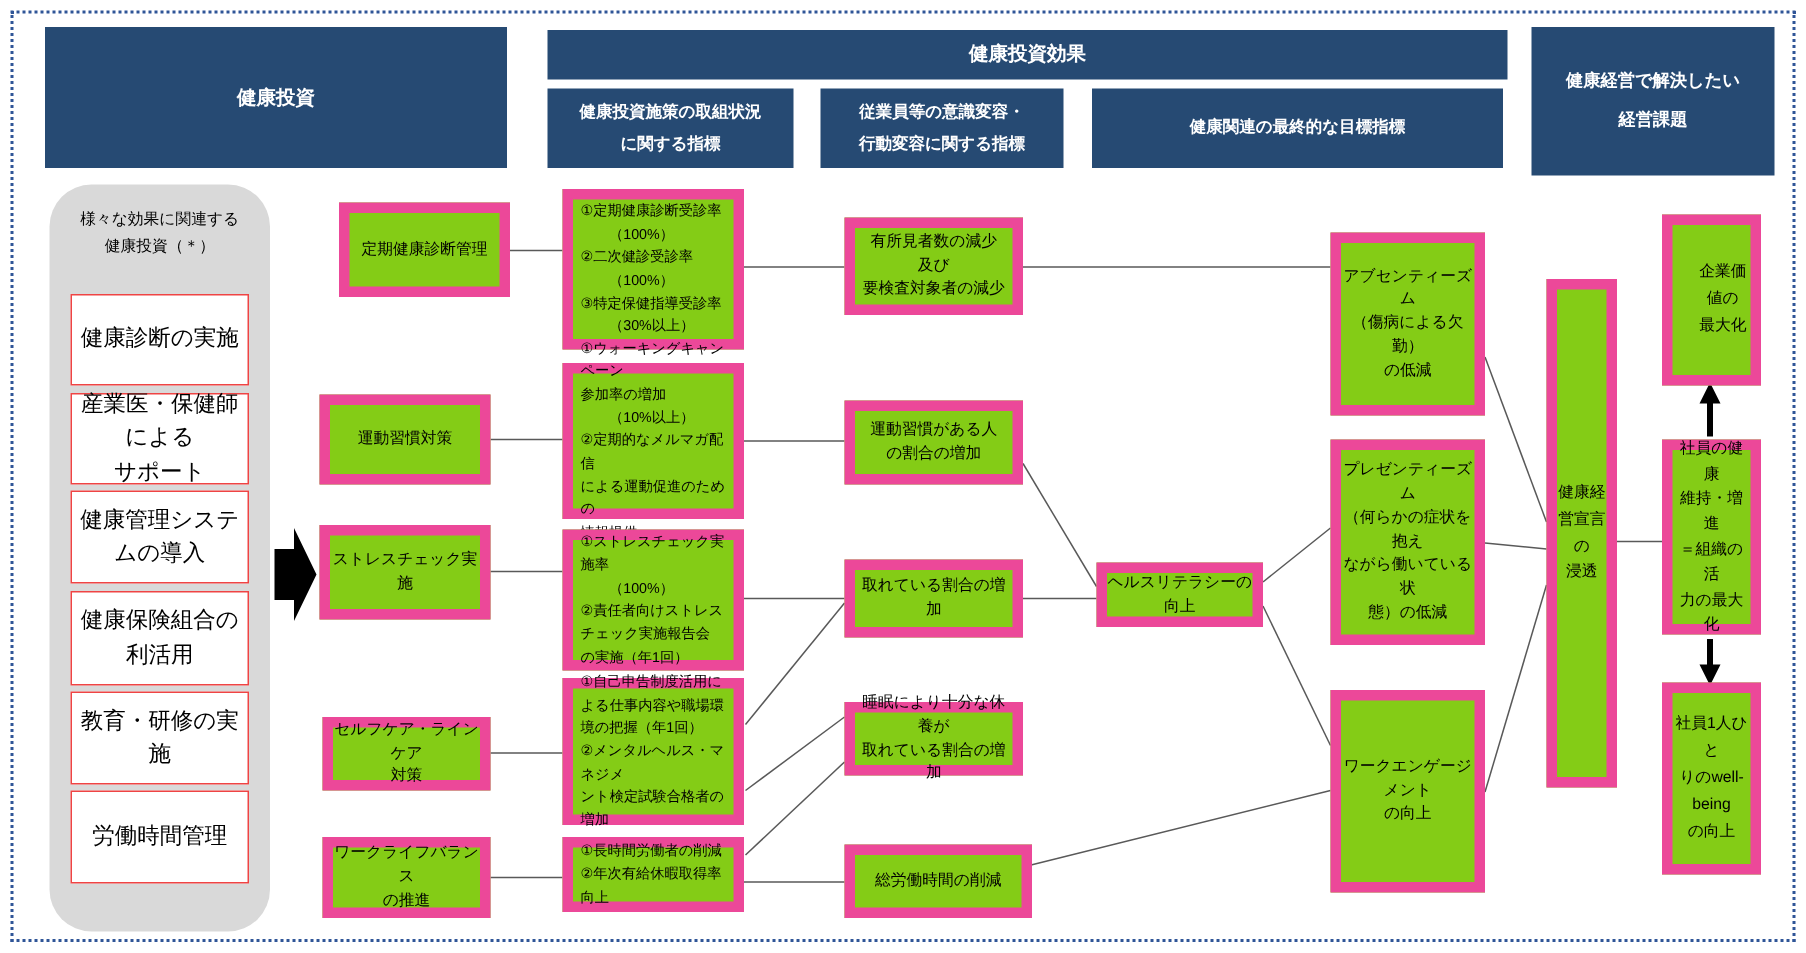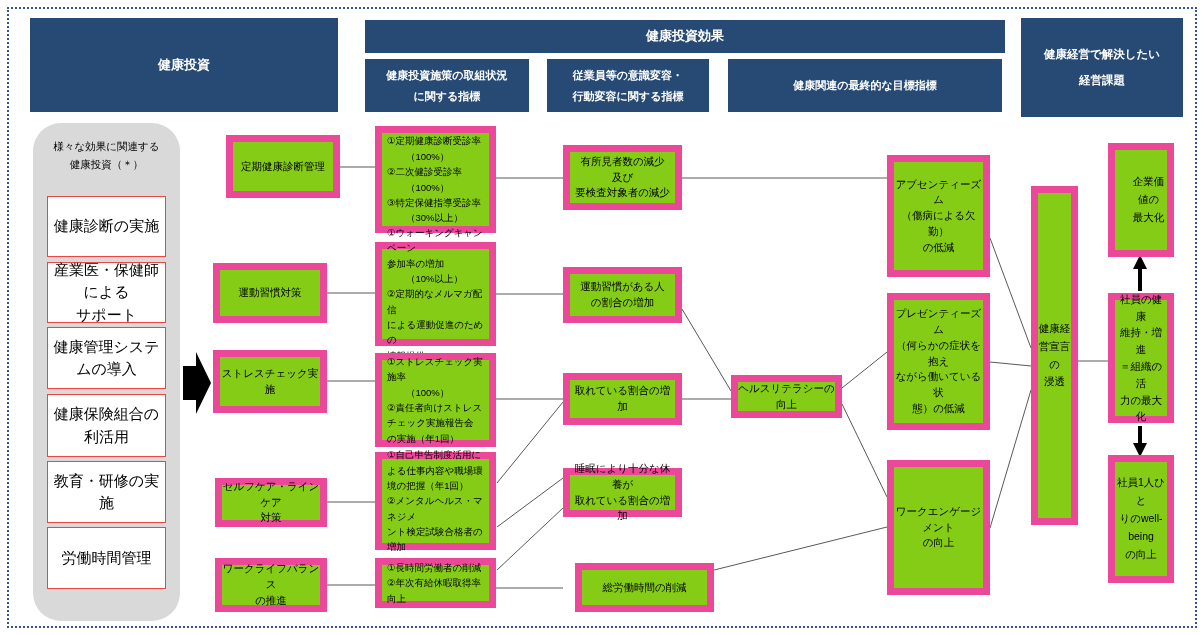--- a/index.html
+++ b/index.html
@@ -124,21 +124,21 @@
 向上</div>
 
   <div class="nd" style="left:563px;top:145px;width:119px;height:65px;">有所見者数の減少
 及び
 要検査対象者の減少</div>
   <div class="nd" style="left:563px;top:267px;width:119px;height:56px;">運動習慣がある人
 の割合の増加</div>
   <div class="nd" style="left:563px;top:373px;width:119px;height:52px;">取れている割合の増加</div>
   <div class="nd" style="left:563px;top:468px;width:119px;height:49px;">睡眠により十分な休養が
 取れている割合の増加</div>
-  <div class="nd" style="left:563px;top:563px;width:139px;height:49px;margin-left:12px;">総労働時間の削減</div>
+  <div class="nd" style="left:563px;top:563px;width:125px;height:49px;">総労働時間の削減</div>
 
   <div class="nd" style="left:731px;top:375px;width:111px;height:43px;">ヘルスリテラシーの向上</div>
 
   <div class="nd" style="left:887px;top:155px;width:103px;height:122px;">アブセンティーズム
 （傷病による欠勤）
 の低減</div>
   <div class="nd" style="left:887px;top:293px;width:103px;height:137px;">プレゼンティーズム
 （何らかの症状を抱え
 ながら働いている状
 態）の低減</div>

